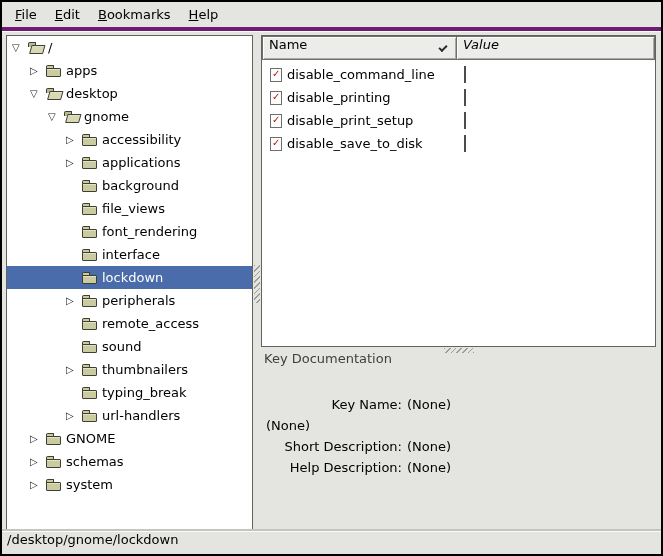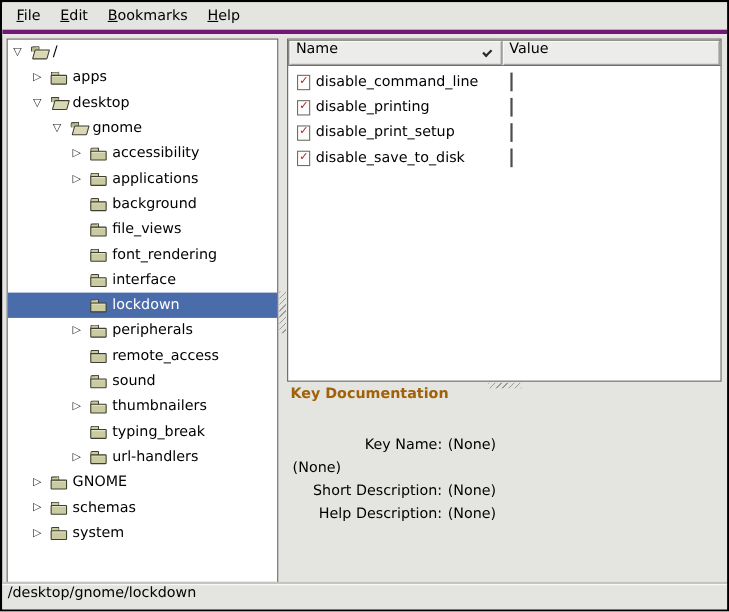--- a/index.html
+++ b/index.html
@@ -76,21 +76,21 @@
   .folder.open .tab { background:#b9b992; }
   .tree-label { padding-left:1px; }
   
   .thead { display:flex; height:24px; }
   .th {
     background:#ececea; border:1px solid #6e6e6a;
     box-shadow:inset 1px 1px 0 #fdfdfb, inset -1px -1px 0 #a9a9a5;
     display:flex; padding:0 6px; position:relative;
   }
   .th.name { width:196px; }
-  .th.value { width:199px; border-left:none; }
+  .th.value { width:199px; border-left:none;font-style:italic; }
   .sort-chevron {
     position:absolute; right:9px; top:8px; width:8px; height:5px;
   }
   .sort-chevron::before {
     content:""; position:absolute; left:0; top:0; width:6px; height:3px;
     border-left:2px solid #2a2a2a; border-bottom:2px solid #2a2a2a;
     transform:rotate(-45deg);
   }
   .tbody { padding-top:3px; }
   .trow { display:flex; align-items:center; height:23px; }
@@ -103,21 +103,21 @@
   .keyicon::after {
     content:"\2713"; position:absolute; left:1px; top:-1px;
     font-size:10px; font-weight:bold; color:#b41414;
   }
   .checkbox {
     width:14px; height:14px; background:#fff; border:1px solid #4c4c48;
     box-shadow:inset 1px 1px 0 #dcdcd8;
   }
   
   .doc-pane { position:absolute; left:259px; top:349px; width:398px; height:180px; }
-  .doc-title { font-weight:bold; color:#a16207; padding-left:3px; }
+  .doc-title { font-weight:normal; color:#404040; padding-left:3px; }
   .doc-fields { margin-top:28px; }
   .doc-row { display:flex; height:21px; align-items:center; }
   .doc-label { width:141px; text-align:right; }
   .doc-value { padding-left:5px; }
   
   .statusbar {
     position:absolute; left:0; right:0; bottom:0; height:23px;
     border-top:1px solid #fbfbf9; box-shadow:0 -2px 0 #c4c4c0;
     display:flex; align-items:flex-start; padding-left:5px; background:#e4e4e1;
   }

